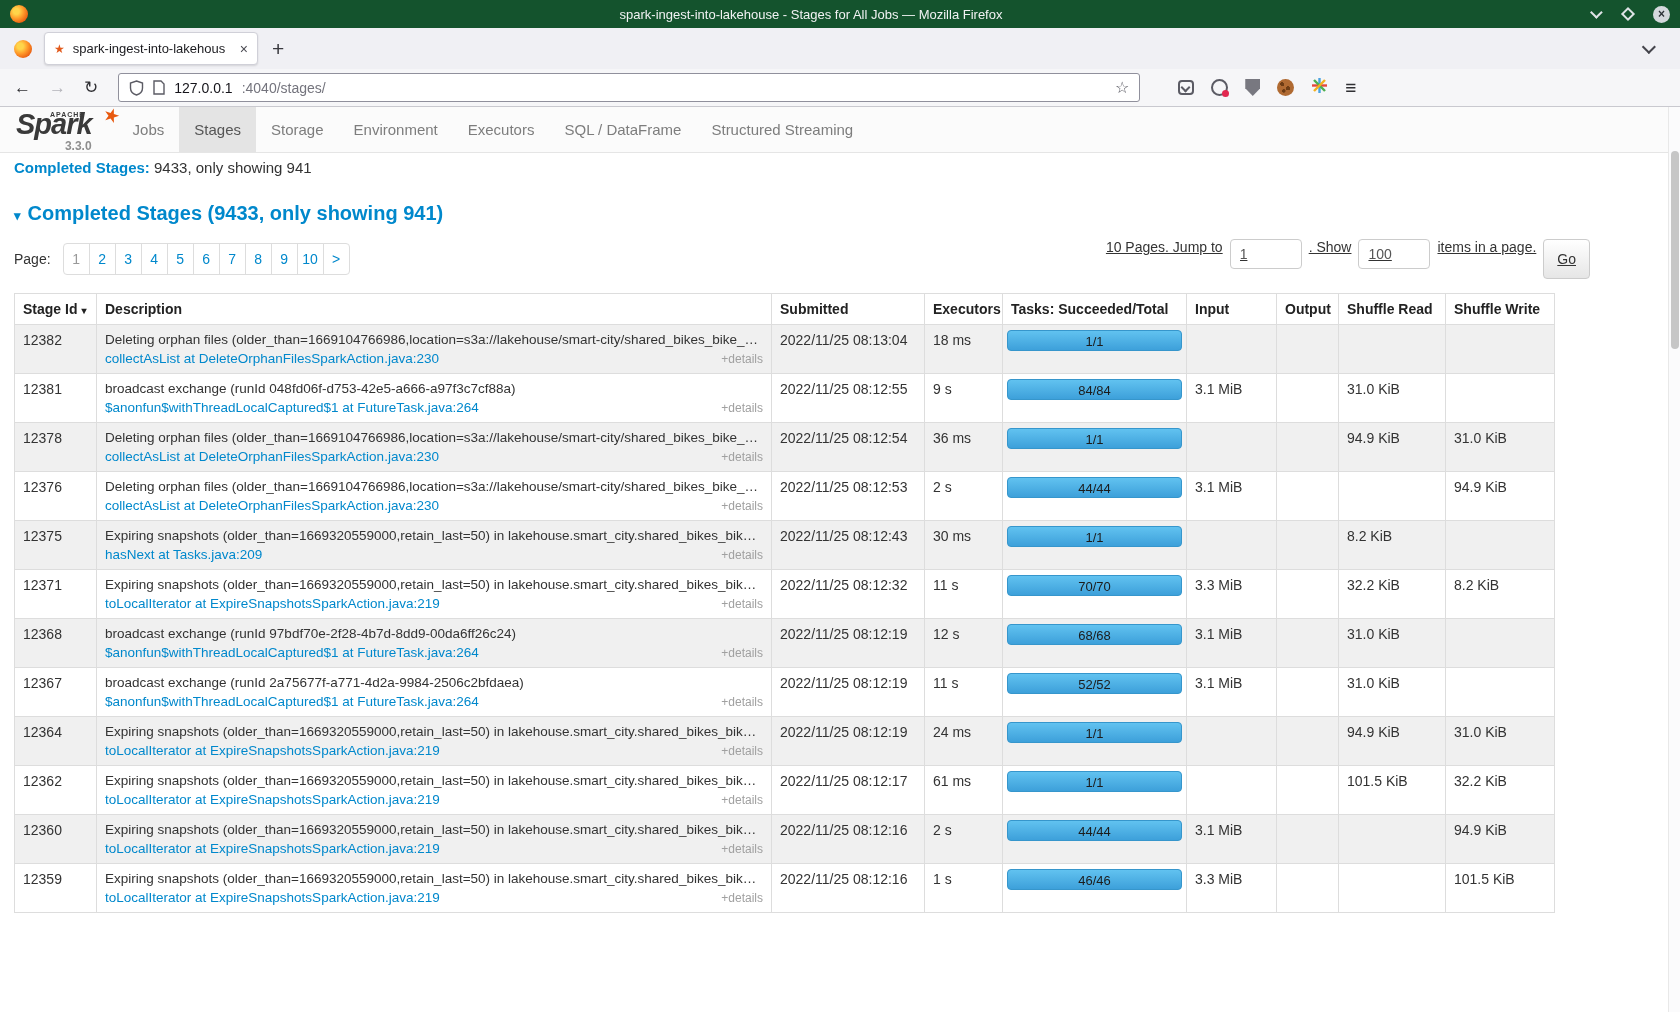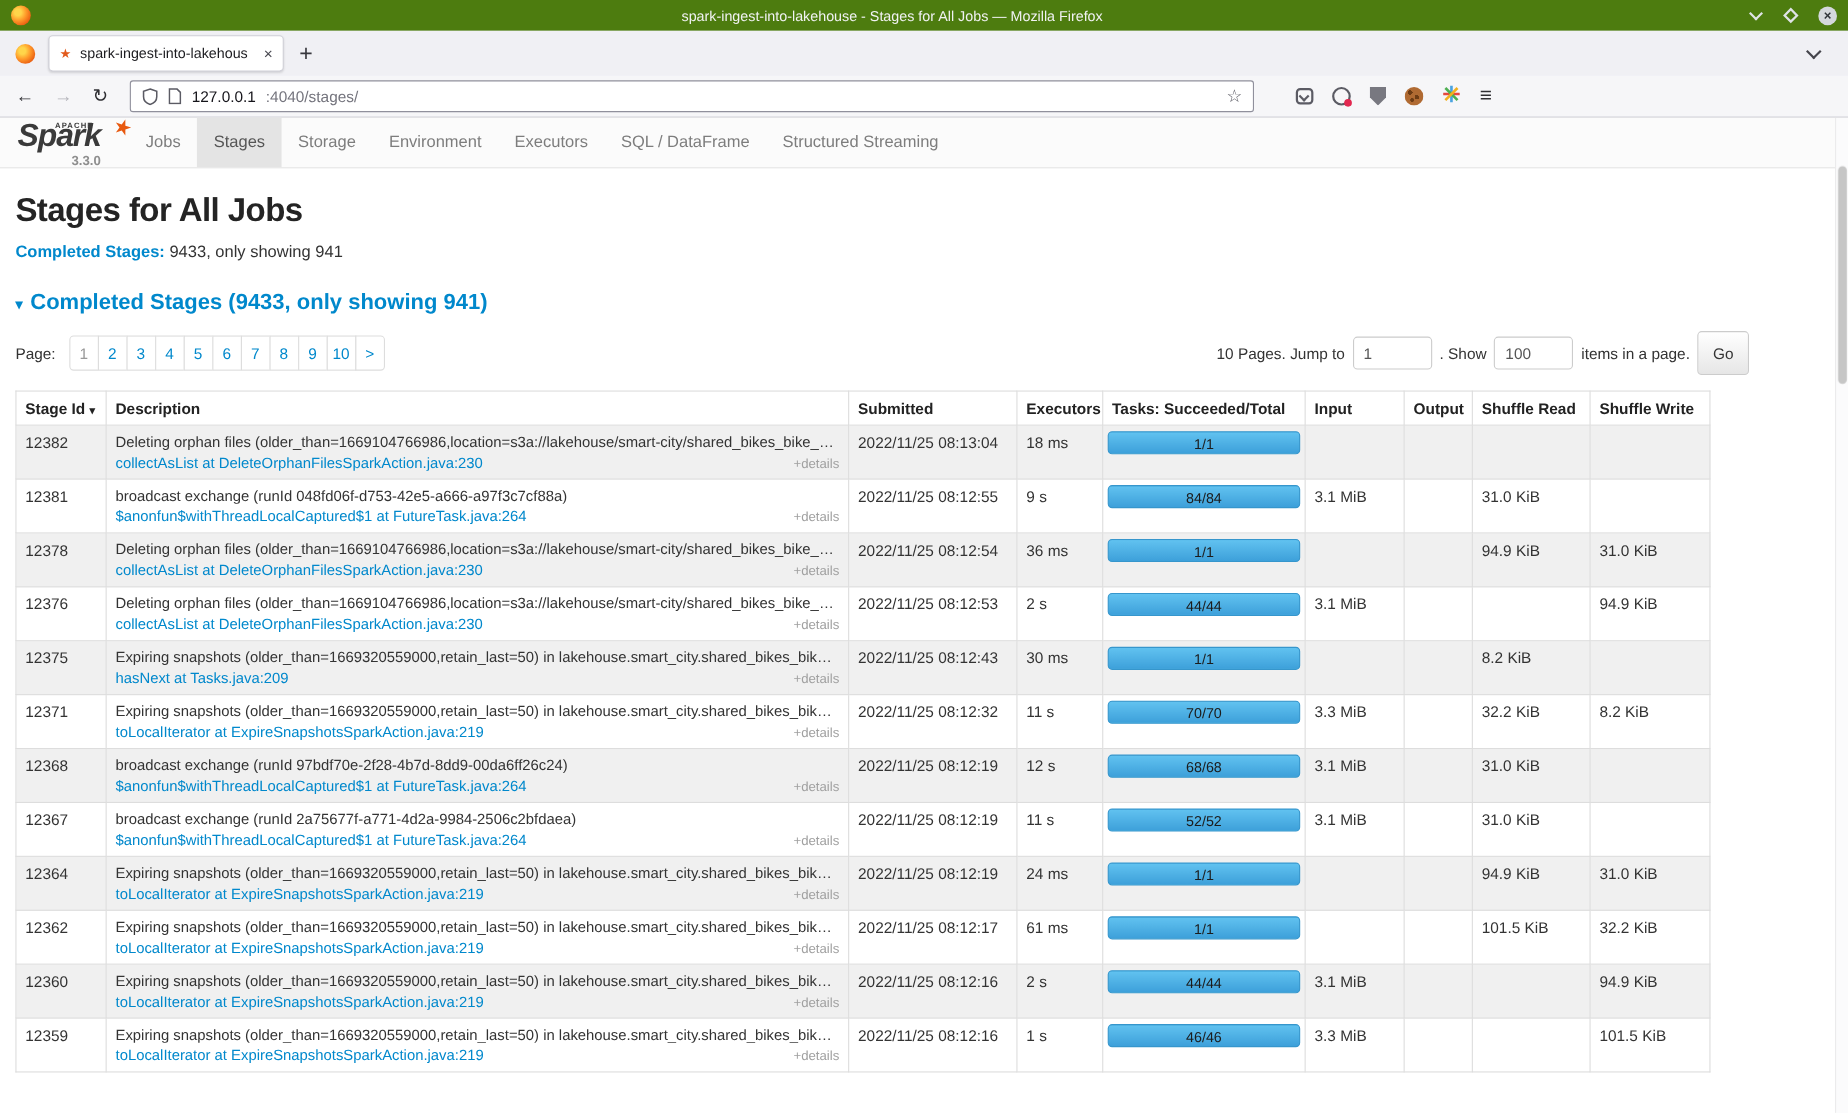--- a/index.html
+++ b/index.html
@@ -1,20 +1,20 @@
 <!DOCTYPE html>
 <html><head>
 <meta charset="utf-8">
 <style>
   * { box-sizing: border-box; }
   html,body { margin:0; padding:0; width:1680px; height:1012px; overflow:hidden;
               font-family:"Liberation Sans", sans-serif; background:#ffffff; }
 
   
-  .titlebar { height:28px; background:#4d7c0f; display:flex; align-items:center;
+  .titlebar { height:28px; background:#14532d; display:flex; align-items:center;
               padding:0 10px; color:#f1f2f3; font-size:13px; }
   .fox { width:18px; height:18px; border-radius:50%;
          background:radial-gradient(circle at 35% 35%, #ffd54a 0 18%, #ff9a2a 45%, #e85a10 78%, #c33f0c 100%); }
   .tb-title { flex:1; text-align:center; white-space:nowrap; overflow:hidden; }
   .win-controls { display:flex; gap:20px; align-items:center; }
   .wc-min { width:9px; height:9px; border-left:2px solid #dfe3e6; border-bottom:2px solid #dfe3e6;
             transform:rotate(-45deg) translateY(-3px); }
   .wc-max { width:10px; height:10px; border:2px solid #dfe3e6; transform:rotate(45deg); }
   .wc-close { width:17px; height:17px; border-radius:50%; background:#d4d8dc; color:#2e3338;
               font-size:12px; line-height:17px; text-align:center; font-weight:bold; }
@@ -84,21 +84,21 @@
   .pager-row { display:flex; justify-content:space-between; align-items:center; margin:12px 0 14px;
                padding-right:90px; }
   .pager-left { display:flex; align-items:center; }
   .page-label { font-size:14px; color:#333; margin-right:12px; }
   .page-group { display:inline-flex; }
   .page-btn { min-width:27px; padding:7px 0; text-align:center; border:1px solid #ddd; margin-left:-1px;
               background:#fff; color:#0088cc; font-size:14px; cursor:pointer; }
   .page-btn:first-child { border-radius:4px 0 0 4px; margin-left:0; }
   .page-btn:last-child { border-radius:0 4px 4px 0; }
   .page-btn.current { color:#999; }
-  .jump-row { display:flex; align-items:center; gap:7px; font-size:14px; color:#333; }
+  .jump-row { display:flex; gap:7px; font-size:14px; color:#333;text-decoration:underline; }
   input.small { width:72px; height:30px; border:1px solid #ccc; border-radius:4px; padding:0 9px;
                 font-size:14px; color:#555; }
   .go-btn { height:40px; padding:0 13px; border:1px solid #ccc; border-radius:4px;
             background:linear-gradient(#ffffff,#e6e6e6); font-size:14px; color:#333; cursor:pointer; }
 
   
   table.stages { border-collapse:collapse; table-layout:fixed; width:1540px; font-size:14px; color:#333; }
   .stages th, .stages td { border:1px solid #ddd; padding:7px 8px; vertical-align:top; text-align:left; }
   .stages th { font-weight:bold; color:#222; white-space:nowrap; overflow:hidden;margin-left:40px; }
   .stages tbody tr:nth-child(odd) { background:#f0f0f0; }
@@ -193,21 +193,20 @@
   <div class="nav-item">Jobs</div>
   <div class="nav-item active">Stages</div>
   <div class="nav-item">Storage</div>
   <div class="nav-item">Environment</div>
   <div class="nav-item">Executors</div>
   <div class="nav-item">SQL / DataFrame</div>
   <div class="nav-item">Structured Streaming</div>
 </div>
 
 <div class="content">
-  <h1 class="page-title">Stages for All Jobs</h1>
 
   <div class="stat">
     <a href="#">Completed Stages:</a>
     <span>9433, only showing 941</span>
   </div>
 
   <div class="section-h">
     <span class="collapse-arrow">▾</span><span>Completed Stages (9433, only showing 941)</span>
   </div>
 

